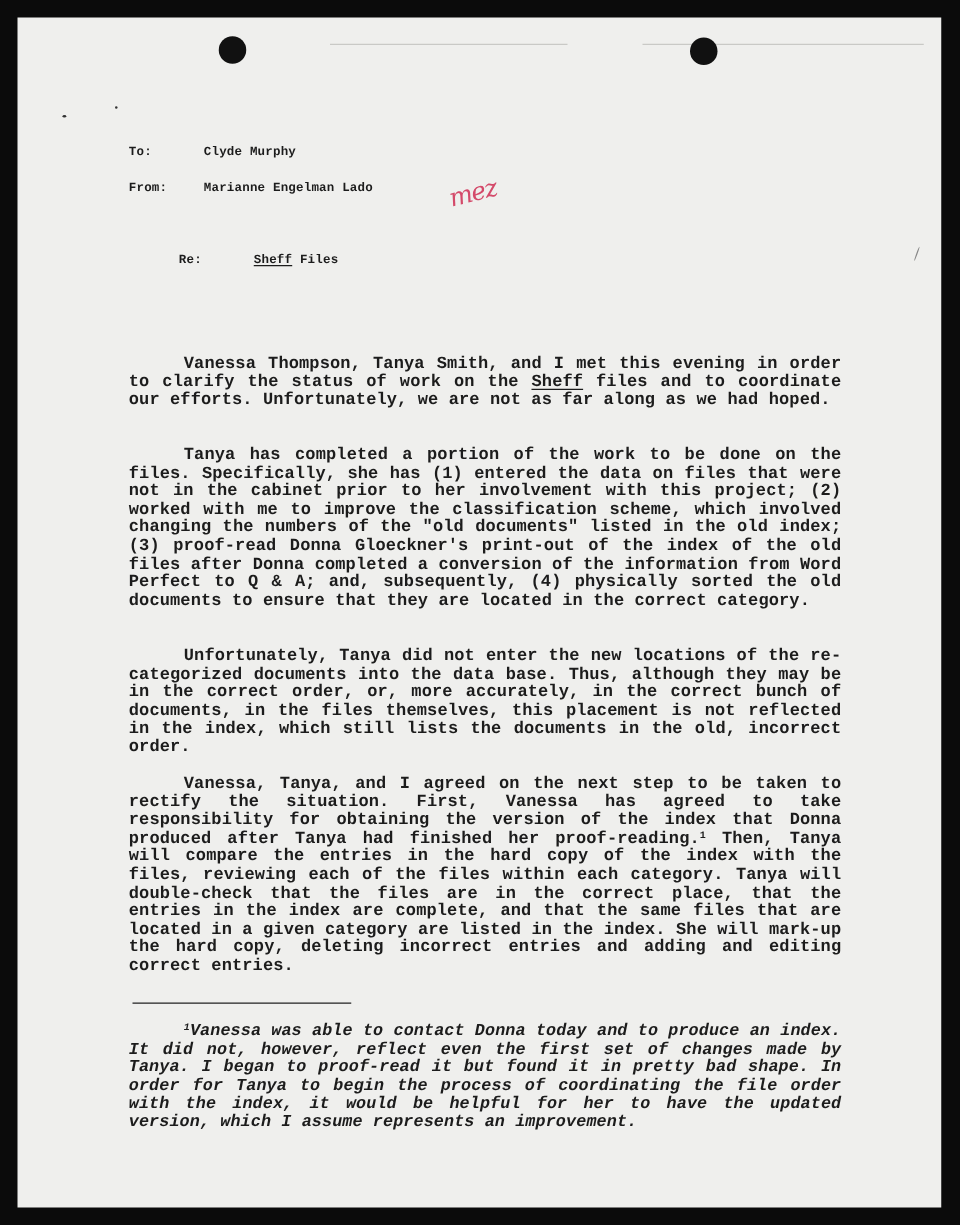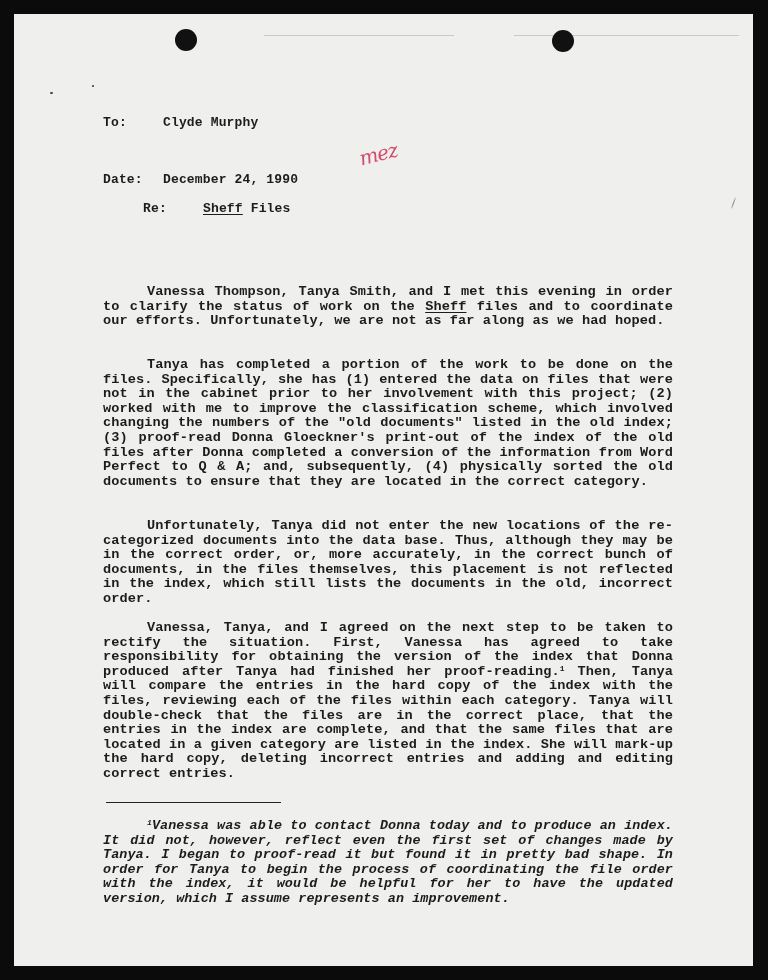--- a/index.html
+++ b/index.html
@@ -5,21 +5,21 @@
   html, body { margin:0; padding:0; }
   body { width:768px; height:980px; background:#0b0b0b; position:relative; overflow:hidden; }
   .page {
     position:absolute; left:14px; top:14px; width:739px; height:952px;
     background:#efefed;
   }
   .top-rule { position:absolute; top:21px; height:1px; background:#c9c9c6; }
   .hole { position:absolute; width:22px; height:22px; border-radius:50%; background:#111; }
   .speck { position:absolute; background:#333; border-radius:50%; }
   .mono { font-family:"Liberation Mono","DejaVu Sans Mono",monospace; color:#1c1c1c; }
-  .hdr { position:absolute; left:89px; font-size:13px; line-height:16px; white-space:pre; font-weight:bold; letter-spacing:0.15px; }
+  .hdr { position:absolute; left:89px; font-size:10px; line-height:16px; white-space:pre; font-weight:bold; letter-spacing:0.15px; }
   .hdr .lbl { display:inline-block; width:60px; }
   .u { text-decoration:underline; text-underline-offset:2px; }
   .para {
     position:absolute; left:89px; width:570px; font-size:13.6px; line-height:14.6px;
     text-align:justify; font-weight:bold; letter-spacing:0.1px;margin-top:44px;
   }
   .para .indent { display:inline-block; width:44px; }
   .sig {
     position:absolute; left:345px; top:128px; font-family:"DejaVu Serif",serif; font-style:italic;
     color:#d44a6a; font-size:20px; transform:rotate(-14deg); letter-spacing:-1px;
@@ -39,22 +39,22 @@
   <div class="top-rule" style="left:500px;width:225px;"></div>
 
   <div class="hole" style="left:161px;top:15px;"></div>
   <div class="hole" style="left:538px;top:16px;"></div>
 
   <div class="speck" style="left:36px;top:78px;width:3px;height:2px;"></div>
   <div class="speck" style="left:78px;top:71px;width:2px;height:2px;"></div>
   <div class="speck" style="left:719px;top:183px;width:1px;height:12px;background:#888;transform:rotate(20deg);"></div>
 
   <div class="hdr mono" style="top:101px;"><span class="lbl">To:</span><span>Clyde Murphy</span></div>
+  <div class="hdr mono" style="top:130px;"><span class="lbl">From:</span><span>Marianne Engelman Lado</span></div>
   <div class="sig">mez</div>
-  <div class="hdr mono" style="top:158px;"><span class="lbl">Date:</span><span>December 24, 1990</span></div>
   <div class="hdr mono" style="top:187px;padding-left:40px;"><span class="lbl">Re:</span><span class="u">Sheff</span><span> Files</span></div>
 
   <div class="para mono" style="top:227px;"><span class="indent"></span><span>Vanessa Thompson, Tanya Smith, and I met this evening in order to clarify the status of work on the </span><span class="u">Sheff</span><span> files and to coordinate our efforts.  Unfortunately, we are not as far along as we had hoped.</span></div>
 
   <div class="para mono" style="top:300px;"><span class="indent"></span><span>Tanya has completed a portion of the work to be done on the files.  Specifically, she has (1) entered the data on files that were not in the cabinet prior to her involvement with this project; (2) worked with me to improve the classification scheme, which involved changing the numbers of the "old documents" listed in the old index; (3) proof-read Donna Gloeckner's print-out of the index of the old files after Donna completed a conversion of the information from Word Perfect to Q &amp; A; and, subsequently, (4) physically sorted the old documents to ensure that they are located in the correct category.</span></div>
 
   <div class="para mono" style="top:461px;"><span class="indent"></span><span>Unfortunately, Tanya did not enter the new locations of the re-categorized documents into the data base.  Thus, although they may be in the correct order, or, more accurately, in the correct bunch of documents, in the files themselves, this placement is not reflected in the index, which still lists the documents in the old, incorrect order.</span></div>
 
   <div class="para mono" style="top:563px;"><span class="indent"></span><span>Vanessa, Tanya, and I agreed on the next step to be taken to rectify the situation.  First, Vanessa has agreed to take responsibility for obtaining the version of the index that Donna produced after Tanya had finished her proof-reading.</span><sup>1</sup><span>  Then, Tanya will compare the entries in the hard copy of the index with the files, reviewing each of the files within each category.  Tanya will double-check that the files are in the correct place, that the entries in the index are complete, and that the same files that are located in a given category are listed in the index.  She will mark-up the hard copy, deleting incorrect entries and adding and editing correct entries.</span></div>
 

